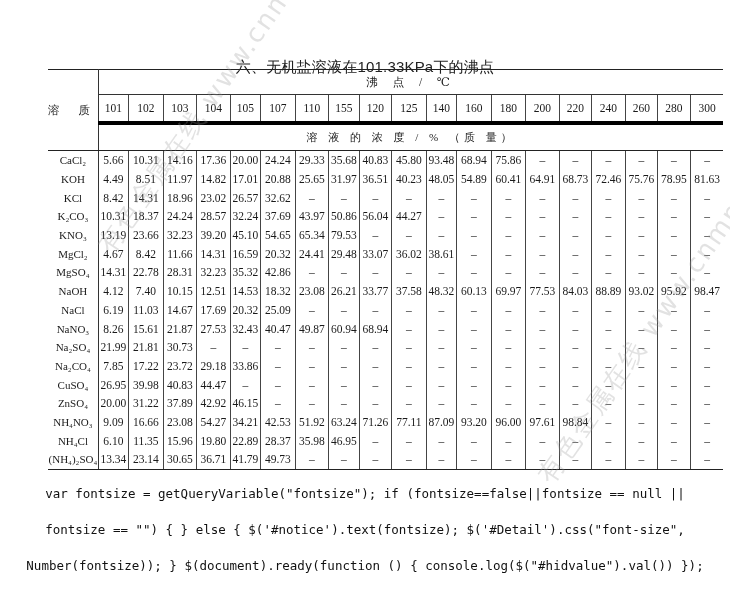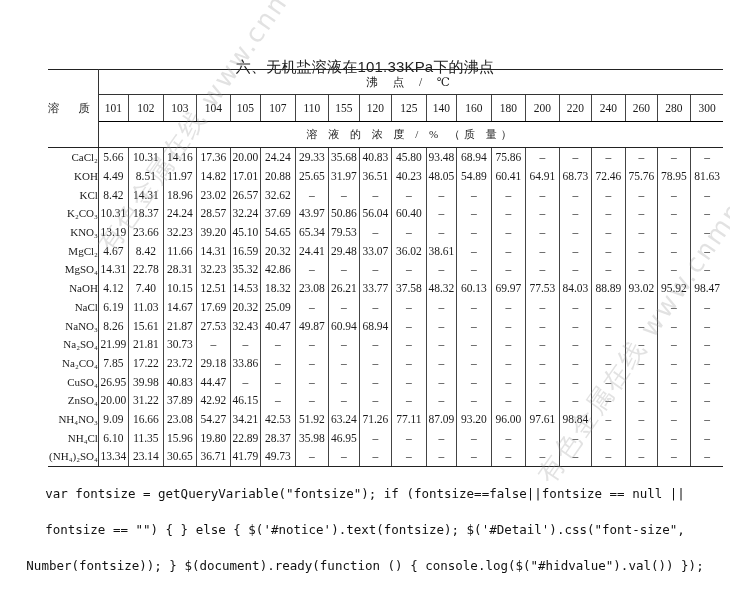--- a/index.html
+++ b/index.html
@@ -38,34 +38,33 @@
     padding: 0;
     text-align: center;
     vertical-align: middle;
     white-space: nowrap;
     overflow: hidden;
     font-weight: normal;
   }
   
   tr.h-top th { border-top: 1.5px solid #222; }
   tr.h-top th.group { height: 24px; border-bottom: 1px solid #333; letter-spacing: 6px; }
-  tr.h-temps th { height: 26px; border-bottom: 1px solid #000000; border-left: 1px solid #444; }
+  tr.h-temps th { height: 26px; border-bottom: 4px solid #000000; border-left: 1px solid #444; }
   tr.h-conc th { height: 25px; border-bottom: 1.5px solid #222; letter-spacing: 4px; font-size: 11px; }
   th.solute-head {
     border-right: 1px solid #333;
     letter-spacing: 8px;
     font-size: 11.5px;
     border-bottom: 1.5px solid #222;
   }
   tr.data td { height: 18.7px; border-left: 1px solid #444; }
   tr.data td.name {
     border-left: none;
     border-right: 1px solid #333;
     font-size: 11px;
-    text-align: right;
   }
   tr.data.last td { border-bottom: 1.5px solid #222; }
   .code {
     position: absolute;
     left: 0; width: 730px;
     top: 476px;
     text-align: center;
     font-family: "DejaVu Sans Mono", "Liberation Mono", monospace;
     font-size: 12.5px;
     line-height: 36px;
@@ -216,21 +215,21 @@
         <td class="name">K₂CO₃</td>
         <td>10.31</td>
         <td>18.37</td>
         <td>24.24</td>
         <td>28.57</td>
         <td>32.24</td>
         <td>37.69</td>
         <td>43.97</td>
         <td>50.86</td>
         <td>56.04</td>
-        <td>60.40</td>
+        <td>44.27</td>
         <td>–</td>
         <td>–</td>
         <td>–</td>
         <td>–</td>
         <td>–</td>
         <td>–</td>
         <td>–</td>
         <td>–</td>
         <td>–</td>
       </tr>

